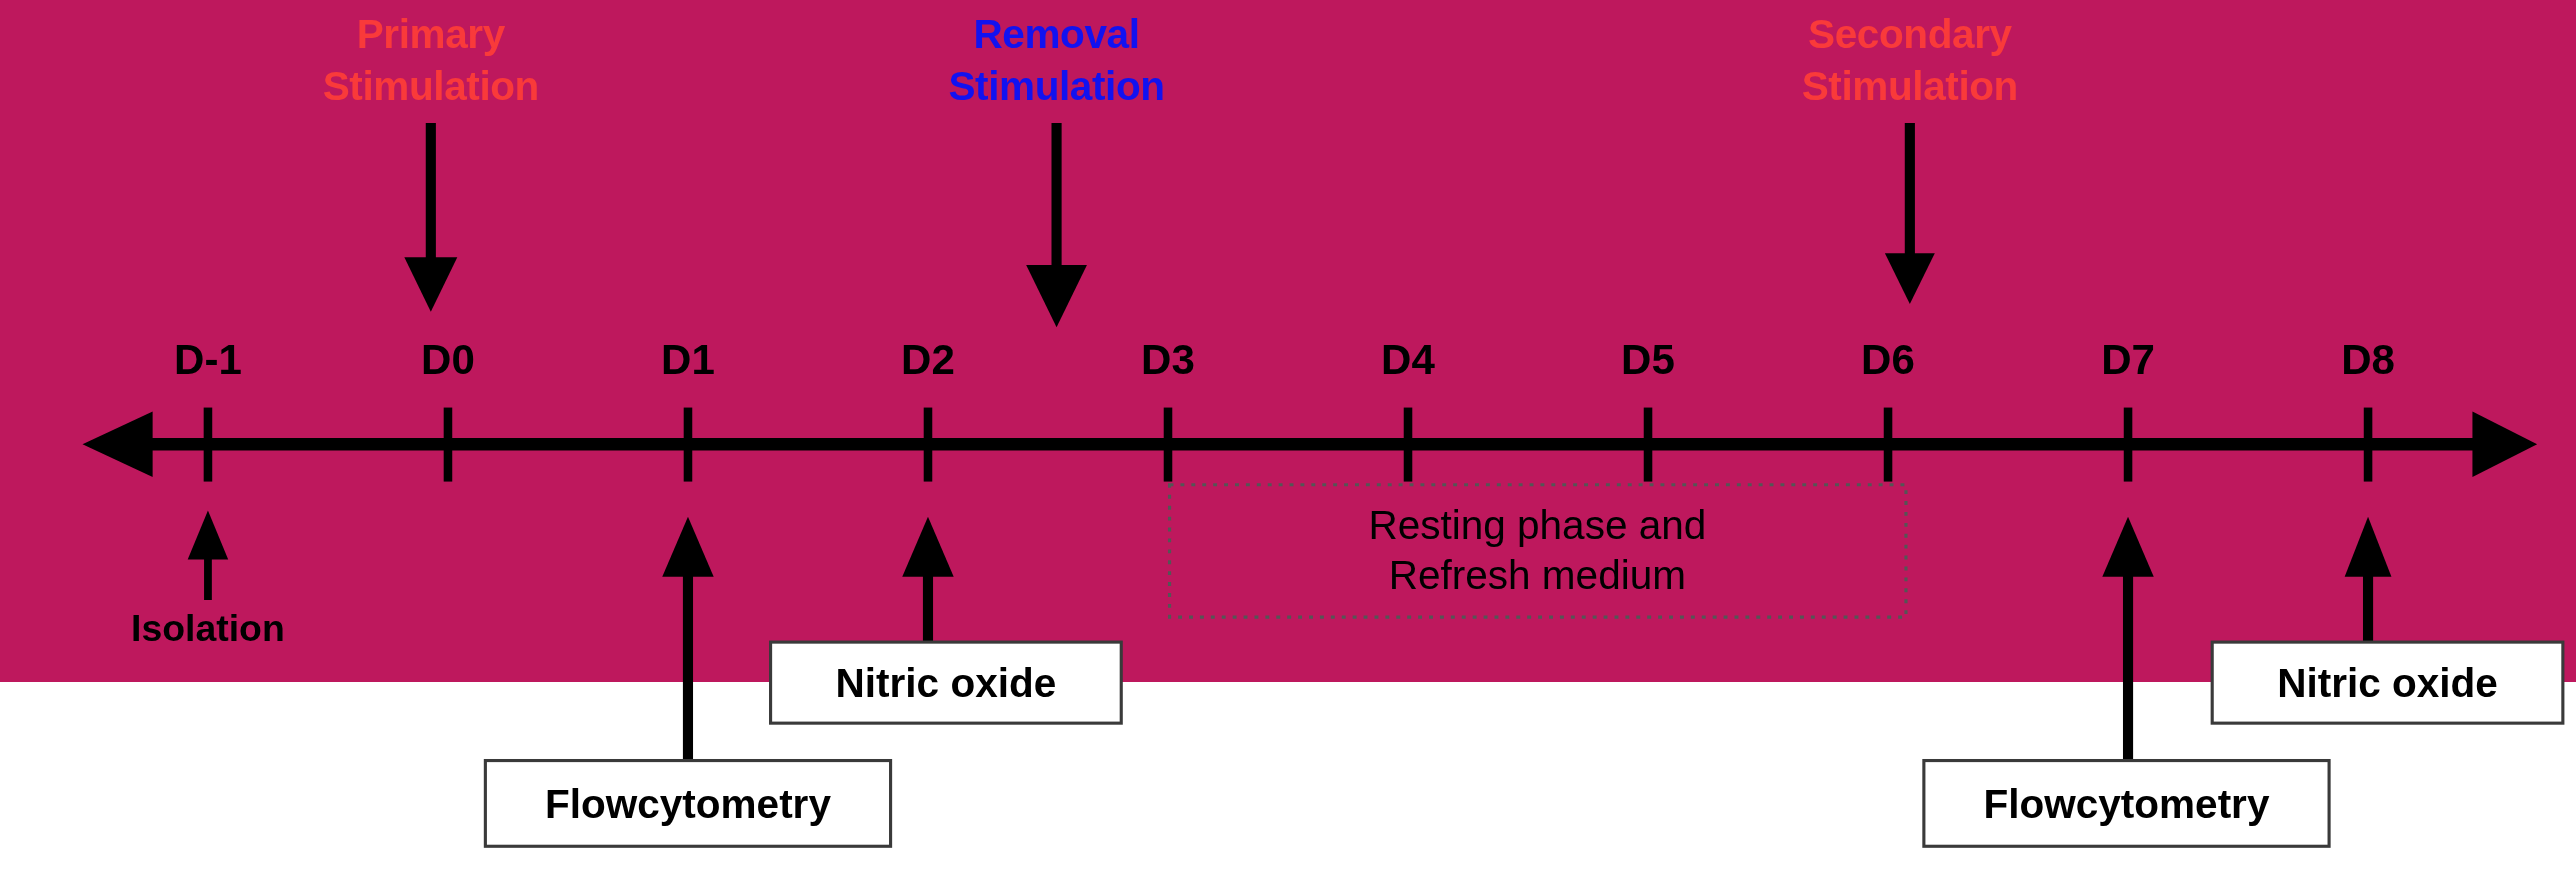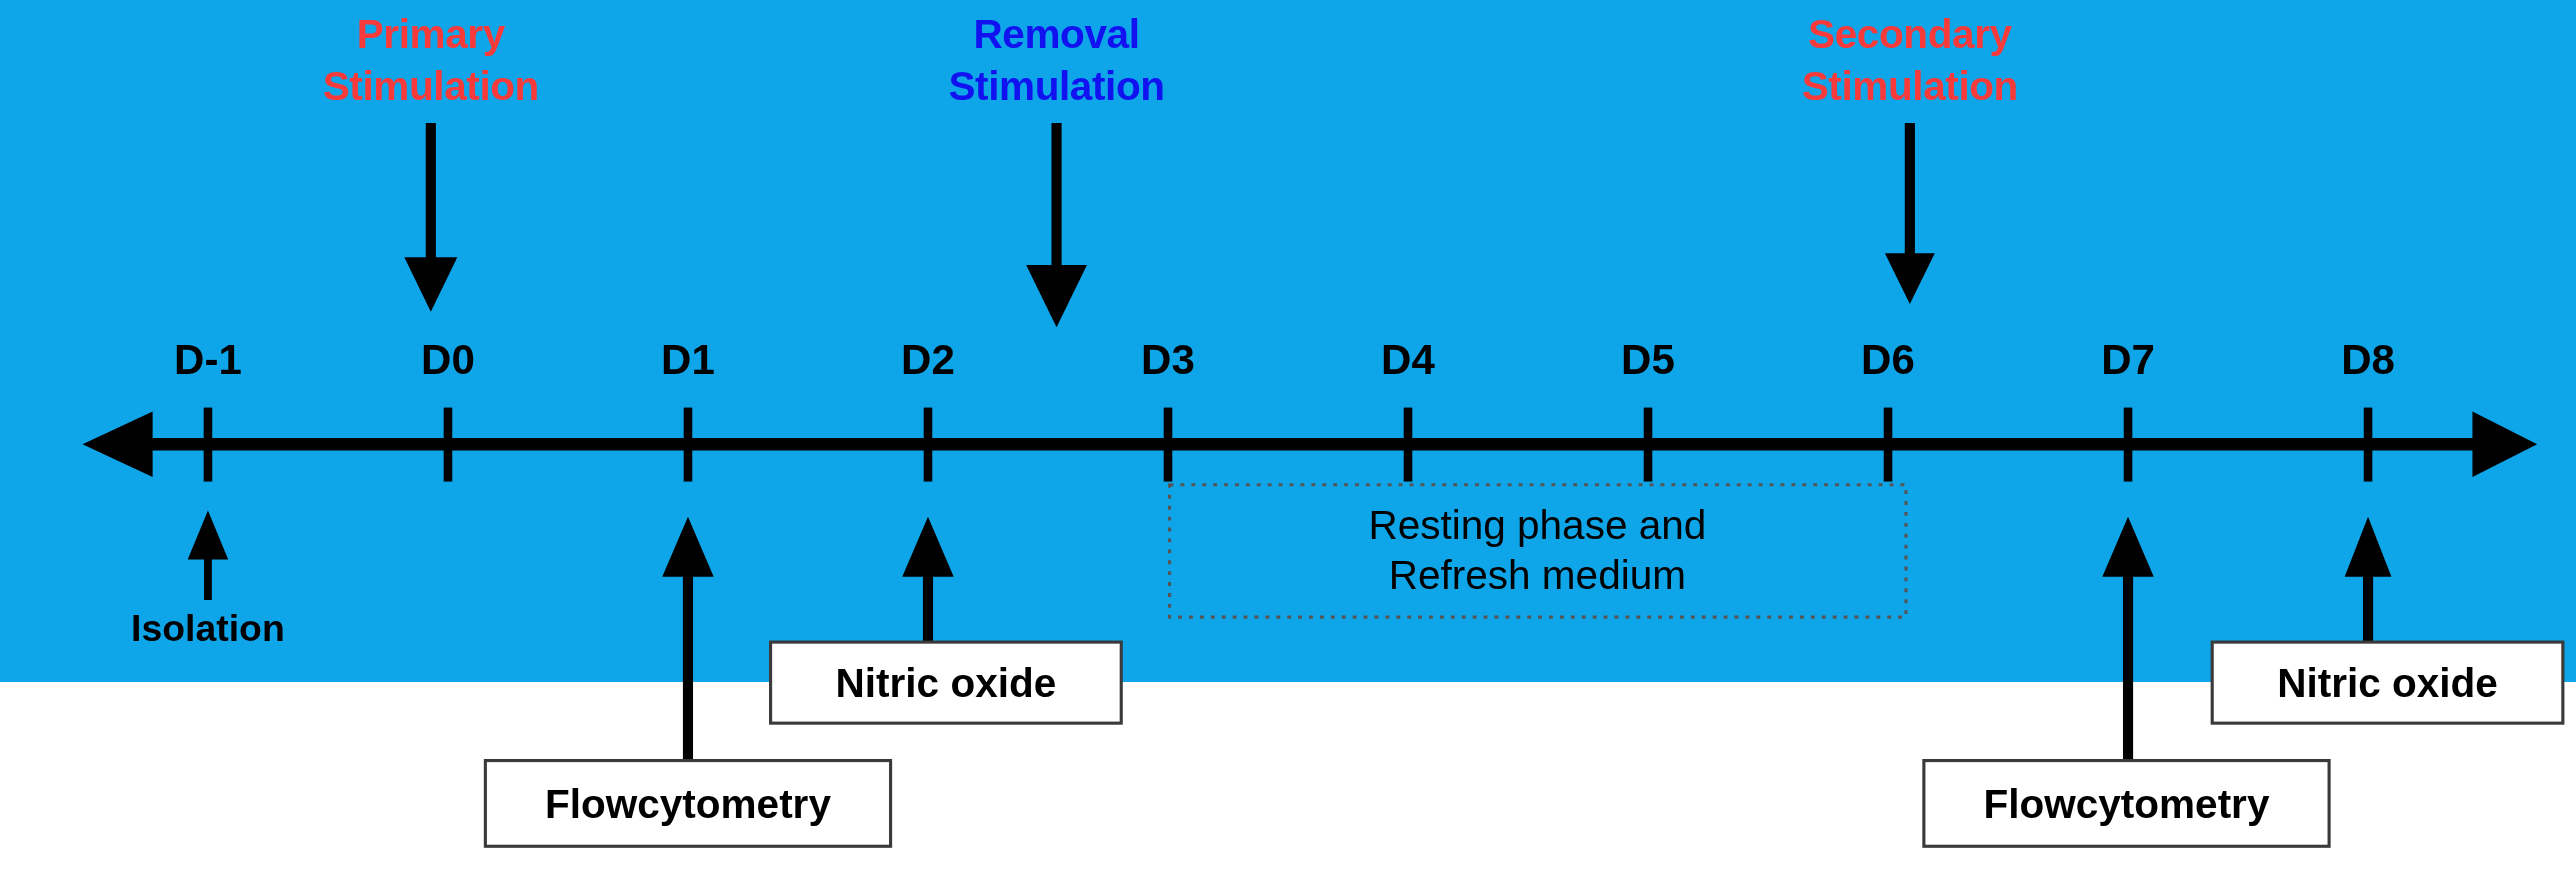--- a/index.html
+++ b/index.html
@@ -11,21 +11,21 @@
   body {
     width: 2576px;
     height: 879px;
     overflow: hidden;
     font-family: "Liberation Sans", sans-serif;
   }
   #diagram-root {
     position: relative;
     width: 2576px;
     height: 682px;
-    background: #0ea5e9;
+    background: #be185d;
   }
   svg#timeline-svg {
     display: block;
     width: 2576px;
     height: 879px;
   }
   .stim-label {
     font-family: "Liberation Sans", sans-serif;
     font-weight: bold;
     font-size: 52px;

